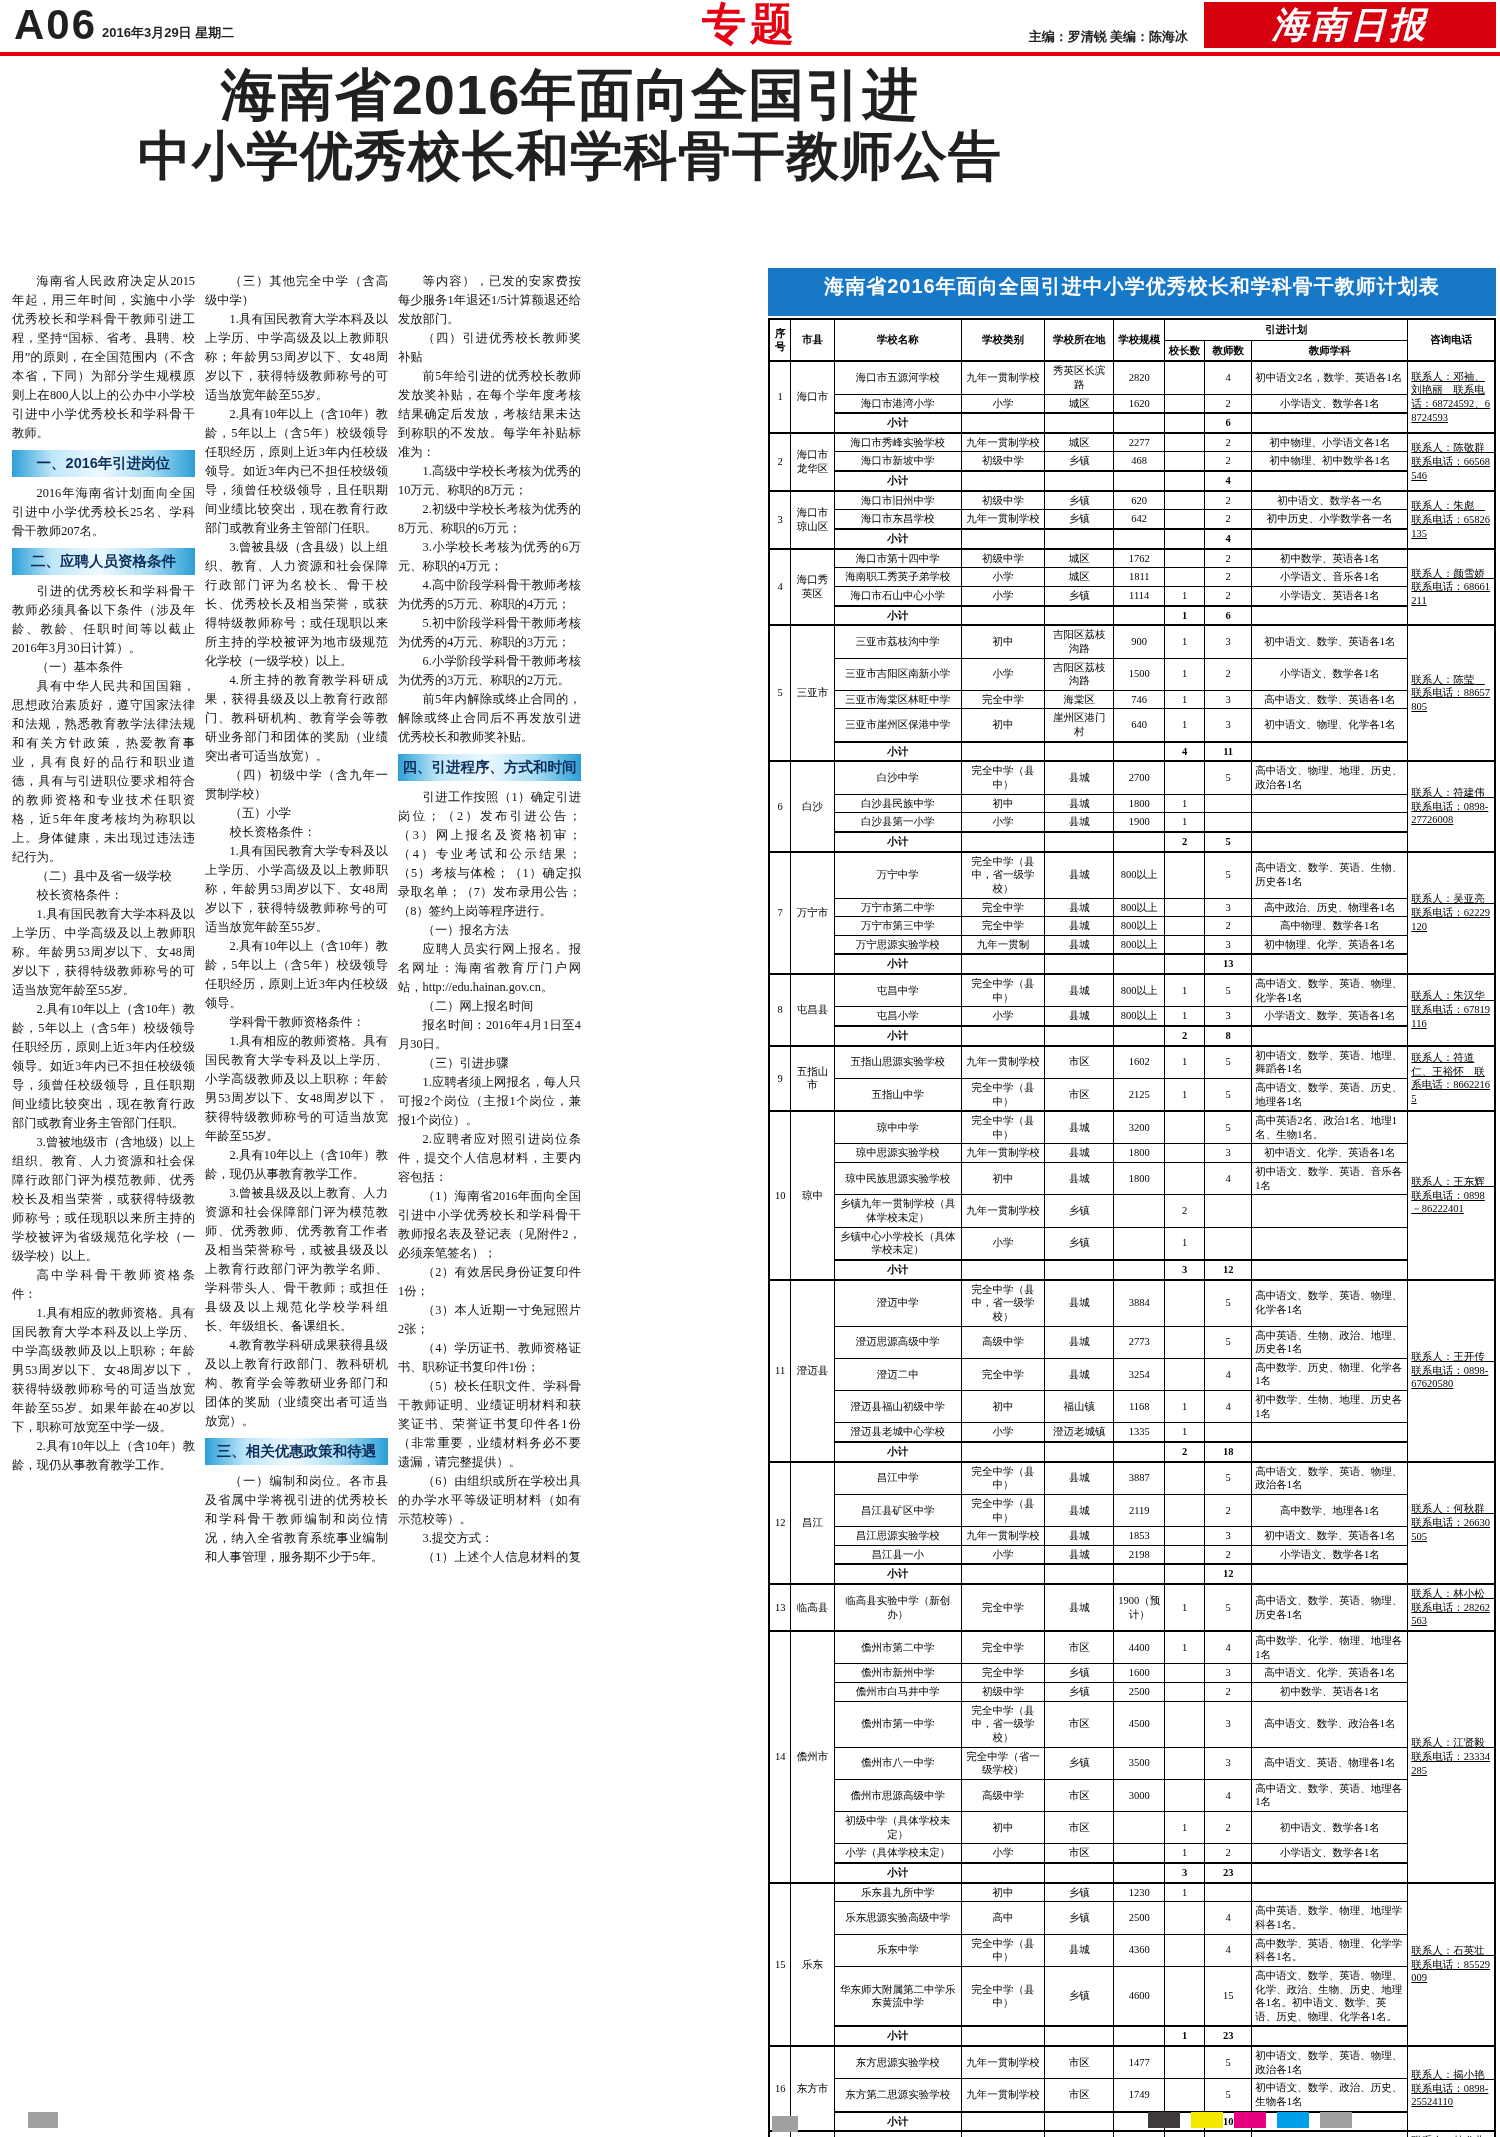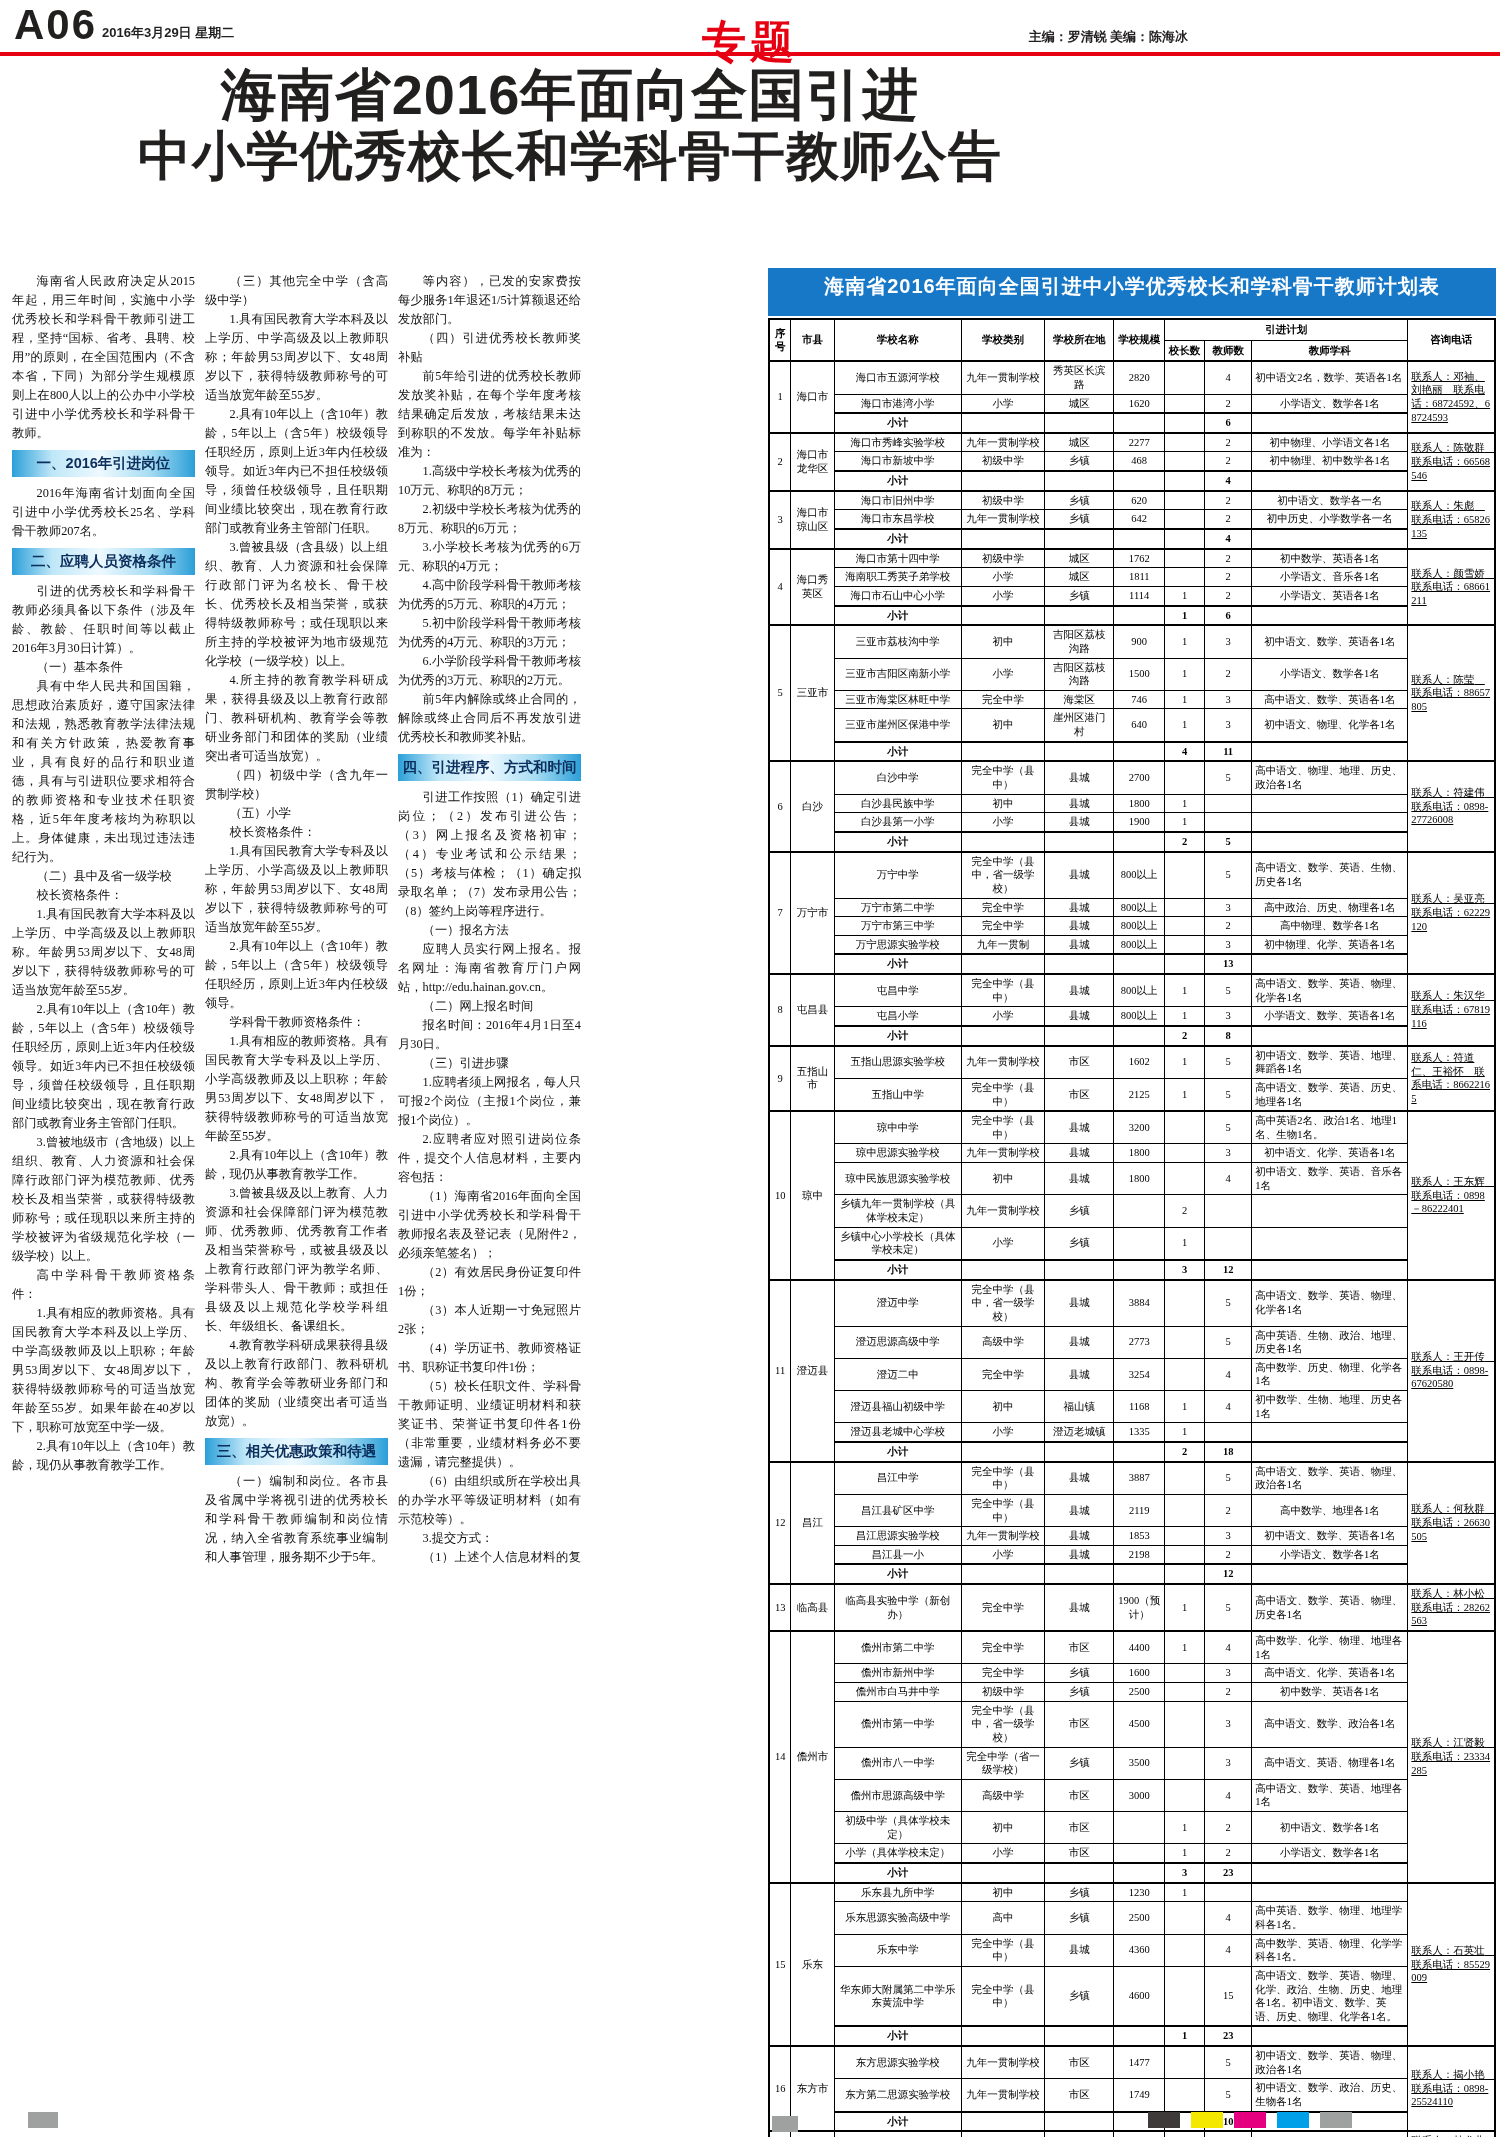--- a/index.html
+++ b/index.html
@@ -4,21 +4,21 @@
 <style>
   html,body{margin:0;padding:0;background:#888;}
   .page{position:relative;width:1500px;height:2137px;background:#ffffff;margin:0 auto;overflow:hidden;
         font-family:"Liberation Serif","DejaVu Serif",serif;color:#1a1a1a;}
   
   .masthead{position:absolute;top:0;left:0;width:100%;height:52px;}
   .pageno{position:absolute;left:14px;top:2px;font-family:"Liberation Sans","DejaVu Sans",sans-serif;
           font-size:42px;font-weight:bold;letter-spacing:2px;color:#221f1f;line-height:46px;}
   .dateline{position:absolute;left:102px;top:24px;font-family:"Liberation Sans","DejaVu Sans",sans-serif;
             font-size:13px;font-weight:bold;color:#221f1f;}
-  .section-title{position:absolute;left:0;right:0;top:18px;text-align:center;
+  .section-title{position:absolute;left:0;right:0;top:0;text-align:center;
                  font-family:"Liberation Sans","DejaVu Sans",sans-serif;
                  font-size:44px;font-weight:900;color:#e60012;letter-spacing:4px;line-height:48px;}
   .editors{position:absolute;right:312px;top:28px;font-family:Liberation Serif, serif;
            font-size:13px;font-weight:bold;color:#221f1f;}
   .paper-logo{position:absolute;right:4px;top:2px;width:292px;height:46px;background:#d7000f;
               color:#fff;text-align:center;line-height:46px;font-size:36px;font-weight:bold;
               font-style:italic;font-family:"Liberation Serif","DejaVu Serif",serif;letter-spacing:3px;}
   .redline{position:absolute;top:52px;left:0;width:100%;height:4px;background:#e60012;}
   
   .main-title{position:absolute;top:64px;left:0;width:1100px;text-align:center;
@@ -52,20 +52,21 @@
 </head>
 <body>
 
 <div class="page">
 
   <div class="masthead">
     <div class="pageno">A06</div>
     <div class="dateline">2016年3月29日 星期二</div>
     <div class="section-title">专题</div>
     <div class="editors">主编：罗清锐 美编：陈海冰</div>
+    <div class="paper-logo">海南日报</div>
   </div>
   <div class="redline"></div>
 
   <div class="main-title">
     <div class="l1">海南省2016年面向全国引进</div>
     <div class="l2">中小学优秀校长和学科骨干教师公告</div>
   </div>
 
   <div class="cols">
     <div class="col c1">

